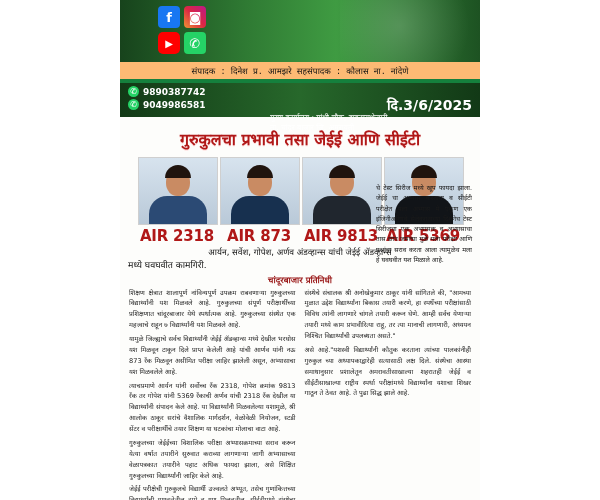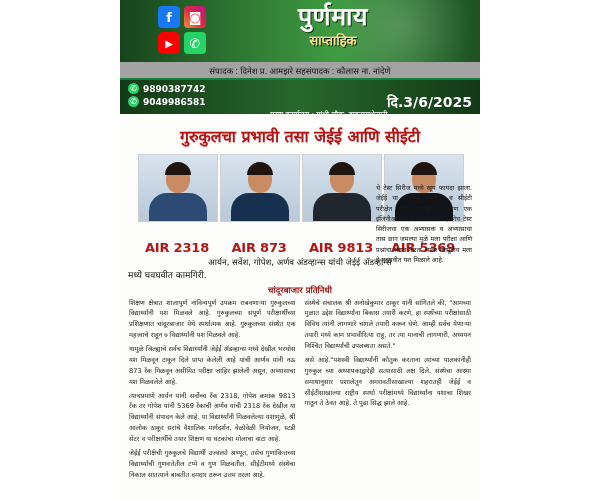--- a/index.html
+++ b/index.html
@@ -21,22 +21,22 @@
   .socials{position:absolute;left:38px;top:6px;display:flex;gap:4px;align-items:flex-start;}
   .sico{width:22px;height:22px;border-radius:4px;display:flex;align-items:center;justify-content:center;
      color:#fff;font-size:13px;font-weight:bold;font-family:"DejaVu Sans",sans-serif;}
   .s-fb{background:#1877f2;}
   .s-ig{background:linear-gradient(45deg,#f09433,#dc2743,#bc1888);}
   .s-yt{background:#ff0000;border-radius:5px;font-size:10px;}
   .s-wa{background:#25d366;}
   .s-col{display:flex;flex-direction:column;gap:4px;}
 
   
-  .editors{background:#a3a3a3;text-align:center;font-family:Liberation Sans, sans-serif;
-     font-size:8.5px;color:#111;padding:3px 0 2px;border-bottom:2px solid #15803d;}
+  .editors{background:#fdba74;text-align:center;font-family:Liberation Mono, monospace;
+     font-size:8.5px;color:#111;padding:3px 0 2px;border-bottom:4px solid #15803d;}
 
   
   .contact{position:relative;height:34px;background:#17431c;
      background:linear-gradient(90deg,#123916 0%,#27682b 50%,#123916 100%);color:#fff;}
   .ph{position:absolute;left:8px;top:3px;font-family:"DejaVu Sans",sans-serif;font-size:9px;font-weight:bold;}
   .ph div{display:flex;align-items:center;gap:4px;margin-bottom:2px;}
   .ph-ico{width:11px;height:11px;border-radius:50%;background:#25d366;display:inline-block;
      font-size:8px;line-height:11px;text-align:center;color:#fff;}
   .office{position:absolute;left:150px;top:5px;font-family:"DejaVu Sans",sans-serif;font-size:7.5px;
      line-height:1.35;color:#fff;margin-top:25px;}
@@ -55,21 +55,21 @@
      background:linear-gradient(#d7e3ee,#b9c9d8);}
   .face{position:absolute;left:50%;transform:translateX(-50%);}
   .head{width:24px;height:28px;border-radius:50% 50% 46% 46%;background:#c98b63;top:10px;}
   .hair{width:26px;height:13px;border-radius:13px 13px 0 0;background:#20140e;top:7px;}
   .body1{width:58px;height:30px;border-radius:18px 18px 0 0;top:38px;}
   .b-blue{background:#2b4a74;}
   .b-dark{background:#20262e;}
   .b-navy{background:#17304f;}
   .b-black{background:#111418;}
   .rank{text-align:center;font-family:"DejaVu Sans",sans-serif;font-weight:bold;color:#b01818;
-     font-size:13px;margin-top:18px;letter-spacing:-.2px;}
+     font-size:15px;margin-top:2px;letter-spacing:-.2px;}
   .names{text-align:center;font-family:"DejaVu Sans",sans-serif;font-size:8.5px;color:#111;
      padding:1px 8px 0;}
   .subline{font-family:"DejaVu Sans",sans-serif;font-size:9px;color:#111;
      padding:1px 8px 2px;}
 
   
   .byline{text-align:center;font-family:"DejaVu Sans",sans-serif;font-size:8.5px;font-weight:bold;
      color:#9b1b1b;padding:1px 0 3px;}
   .cols{display:flex;gap:9px;padding:0 9px 8px;}
   .col{width:50%;font-family:"DejaVu Sans",sans-serif;font-size:6.6px;line-height:1.65;
@@ -90,24 +90,20 @@
       <div class="mast-deco"></div>
       <div class="socials">
         <div class="s-col">
           <div class="sico s-fb">f</div>
           <div class="sico s-yt">▶</div>
         </div>
         <div class="s-col">
           <div class="sico s-ig">◙</div>
           <div class="sico s-wa">✆</div>
         </div>
-      </div>
-      <div class="title-wrap">
-        <div class="paper-title">पुर्णमाय</div>
-        <div class="paper-sub">साप्ताहिक</div>
       </div>
     </div>
 
     <div class="editors">संपादक : दिनेश प्र. आमझरे    सहसंपादक : कौलास ना. नांदेणे</div>
 
     <div class="contact">
       <div class="ph">
         <div>
             <span class="ph-ico">✆</span>
             <span>9890387742</span>
@@ -167,20 +163,21 @@
     <div class="subline">मध्ये घवघवीत कामगिरी.</div>
     <div class="byline">चांदूरबाजार प्रतिनिधी</div>
 
     <div class="sidebox">चे टेस्ट सिरीज मध्ये खूप फायदा झाला. जेईई चा अभ्यास करताना व सीईटी परीक्षेत मला अभ्यास मे एकूण एक इंजिनीअरिंगचे सेलेक्शनाच्या दिशेनेच टेस्ट सिरीजचा एक अभ्यासक व अभ्यासाचा तास छान जमल्या मुळे मला परीक्षा आणि प्रश्नांचा सराव करता आला त्यामुळेच मला हे घवघवीत यश मिळाले आहे.</div>
 
     <div class="cols">
       <div class="col">
         <p>शिक्षण क्षेत्रात शालापूर्ण नांविन्यपूर्ण उपक्रम राबवणाऱ्या गुरुकुलच्या विद्यार्थ्यांनी यश मिळवले आहे. गुरुकुलच्या संपूर्ण परीक्षार्थींच्या प्रशिक्षणात चांदूरबाजार येथे स्पर्धात्मक आहे. गुरुकुलच्या संस्थेत एक महत्त्वाचे राहून ७ विद्यार्थ्यांनी यश मिळवले आहे.</p>
         <p>यामुळे जिल्ह्याचे सर्वच विद्यार्थ्यांनी जेईई ॲडव्हान्स मध्ये देखील भरघोस यश मिळवून टाकून दिले प्राप्त केलेली आहे यांची आर्णव यांनी नऊ 873 रँक मिळवून असीमित परीक्षा जाहिर झालेली असून, अभ्यासाचा यश मिळवलेले आहे.</p>
         <p>त्याचप्रमाणे आर्यन यांनी सर्वोच्च रँक 2318, गोपेश क्रमांक 9813 रँक तर गोपेश यांनी 5369 रँकाची अर्णव यांची 2318 रँक देखील या विद्यार्थ्यांनी संपादन केले आहे. या विद्यार्थ्यांनी मिळवलेल्या यशामुळे, श्री आलोक ठाकूर सरांचे वैशालिक मार्गदर्शन, वेळोवेळी नियोजन, स्टडी सेंटर व परीक्षार्थीचे तयार शिक्षण या घटकांचा मोलाचा वाटा आहे.</p>
+        <p>गुरुकुलच्या जेईईच्या विशालिक परीक्षा अभ्यासक्रमाच्या सराव करून येत्या वर्षात तयारीने सुरुवात कराव्या लागणाऱ्या जागी अभ्यासाच्या वेळापत्रकात तयारीने पहाट अधिक फायदा झाला, असे शिक्षित गुरुकुलच्या विद्यार्थ्यांनी जाहिर केले आहे.</p>
         <p>जेईई परीक्षेची गुरुकुलचे विद्यार्थी उज्वलते अभ्यूत, तसेच गुणांकित्तच्या विद्यार्थ्यांची गुणवत्तेतील टप्पे व गुण मिळवतील. सीईटीमध्ये संस्थेचा निकाल सातत्याने बाबतीत दमदार ठरून उत्तम ठरला आहे.</p>
       </div>
       <div class="col">
         <p>संस्थेचे संचालक श्री अनोखेकुमार ठाकूर यांनी सांगितले की, "आमच्या मुळात उद्देश विद्यार्थ्यांना बिकास तयारी करणे, हा स्पर्धेच्या परीक्षांसाठी विविध त्यांनी लागणारे चांगले तयारी करून घेणे. आम्ही सर्वच येणाऱ्या तयारी मध्ये काम प्रभावीरित्या राहू, तर त्या मानाची लागणारी, अध्ययन निश्चित विद्यार्थ्यांची उपलब्धता असते."</p>
         <p>असे आहे."यशस्वी विद्यार्थ्यांनी कौतुक करताना त्यांच्या पालकांनीही गुरुकुल च्या अध्यापकाद्वारेही सत्यासाठी लक्ष दिले. संस्थेचा आस्था समाधानुसार प्रशालेतून अमरावतीसाखाल्या शहरातही जेईई व सीईटीसाखाल्या राष्ट्रीय स्पर्धा परीक्षांमध्ये विद्यार्थ्यांना यशाचा शिखर गाठून ते ठेवत आहे. ते पुढा सिद्ध झाले आहे.</p>
       </div>
     </div>
 
   </div>
 </div>

